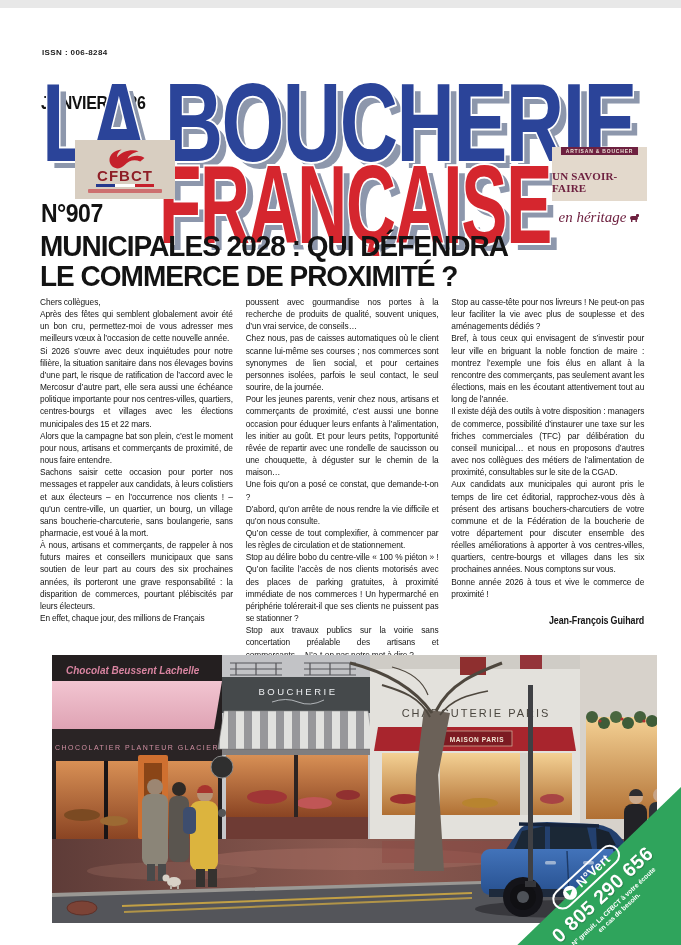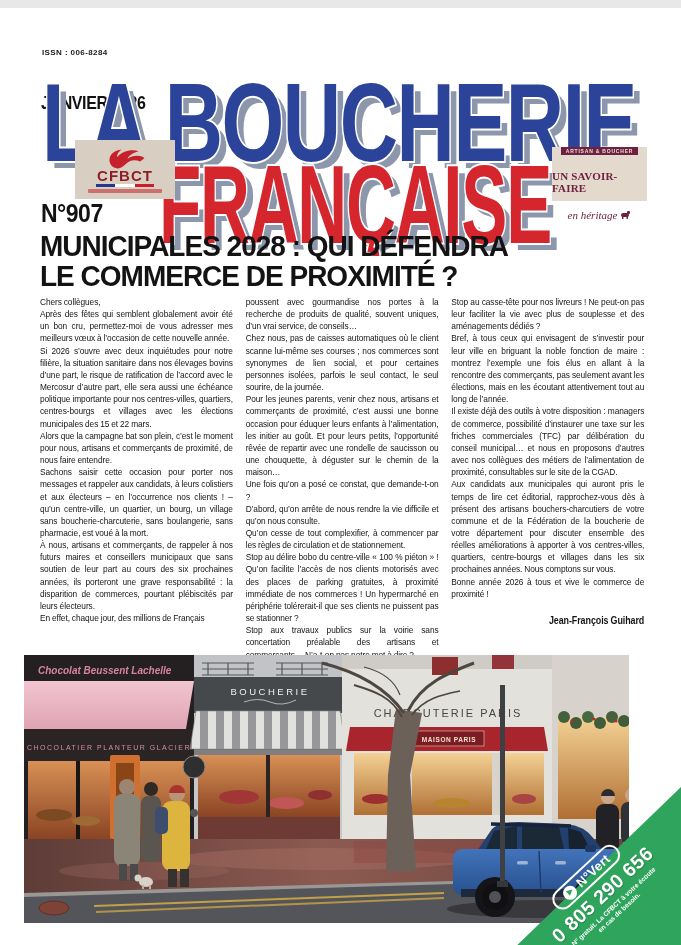--- a/index.html
+++ b/index.html
@@ -28,39 +28,39 @@
   .tricolor i { flex:1; }
   .tri-b{background:#24398e}.tri-w{background:#fff}.tri-r{background:#c5202b}
   .cfbct-smudge { width:74px; height:4px; background:#c5202b; opacity:.55; margin-top:2px; border-radius:1px; }
 
   .logo-heritage {
     position:absolute; left:552px; top:139px; width:95px; height:54px;
     background:#e3d9cc; display:flex; flex-direction:column; align-items:center; justify-content:space-between; gap:15px;
   }
   .her-box { background:#6e2140; color:#e9dfd2; font-size:5px; font-weight:bold; letter-spacing:.8px; padding:1px 5px; }
   .her-main { font-family:"Liberation Serif", serif; font-weight:bold; font-size:11px; color:#6e2140; letter-spacing:.2px; }
-  .her-sub { font-family:"Liberation Serif", serif; font-style:italic; font-size:11px; color:#6e2140; display:flex; align-items:center; gap:3px; }
+  .her-sub { font-family:"Liberation Serif", serif; font-style:italic; font-size:15px; color:#6e2140; display:flex; align-items:center; gap:3px; }
 
   .headline {
     position:absolute; left:40px; top:223px; width:600px;
     font-size:28px; font-weight:900; line-height:29px; letter-spacing:-1px; color:#131313;
     transform:scaleY(1.03); transform-origin:left top;
   }
   .columns {
     position:absolute; left:40px; top:288px; width:710px;
     display:flex; gap:15px;
     transform:scaleX(0.851); transform-origin:left top;
     font-size:9.8px; line-height:12.15px; text-align:justify; color:#151515;
     letter-spacing:-.1px; word-spacing:-.3px;
   }
   .col { flex:1; }
   .col p { margin:0; }
   .signature { text-align:right; margin-top:14px; font-weight:bold; font-size:10.5px; }
 
-  .photo { position:absolute; left:24px; top:647px; width:605px; height:221px; background:#c6c7c9;border-radius:30px; }
+  .photo { position:absolute; left:52px; top:647px; width:605px; height:221px; background:#c6c7c9;border-radius:30px; }
   .photo svg { display:block; }
   .photo text { font-family:"Liberation Sans", sans-serif; }
 
   .ribbon { position:absolute; right:0; bottom:0; width:172px; height:166px; }
   .ribbon-inner {
     position:absolute; left:-16px; top:74px; width:215px;
     transform:rotate(-43deg); transform-origin:center;
     display:flex; flex-direction:column; align-items:center; color:#fff; text-align:center;
   }
   .vert-pill {

